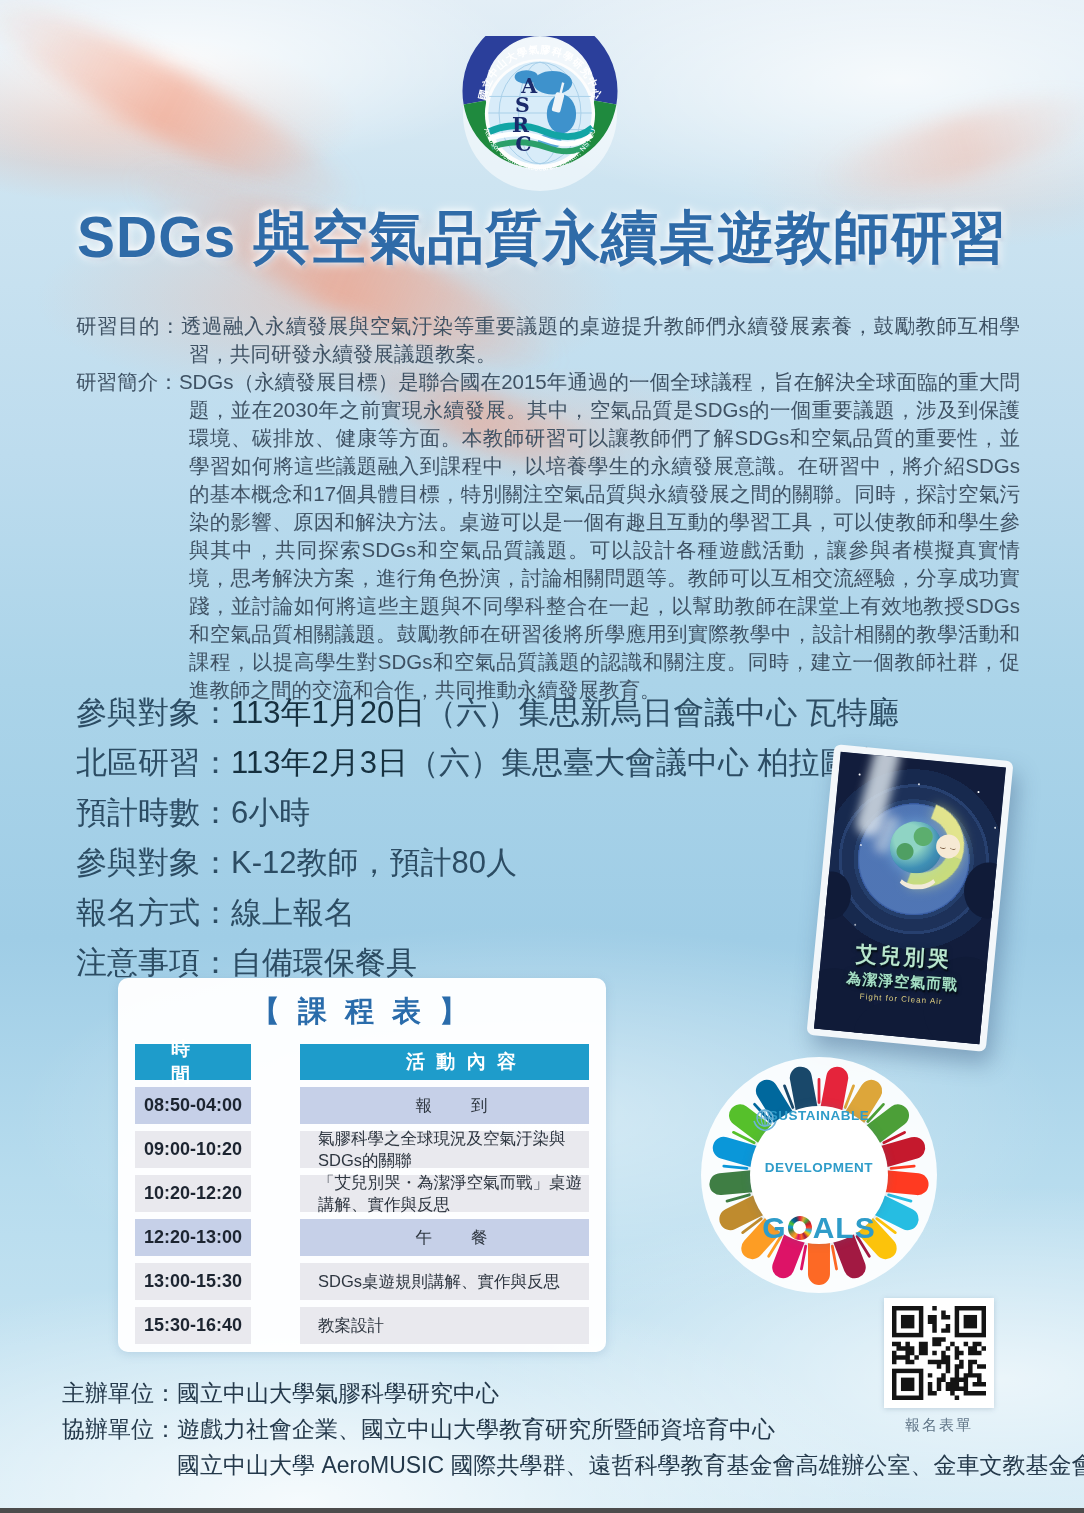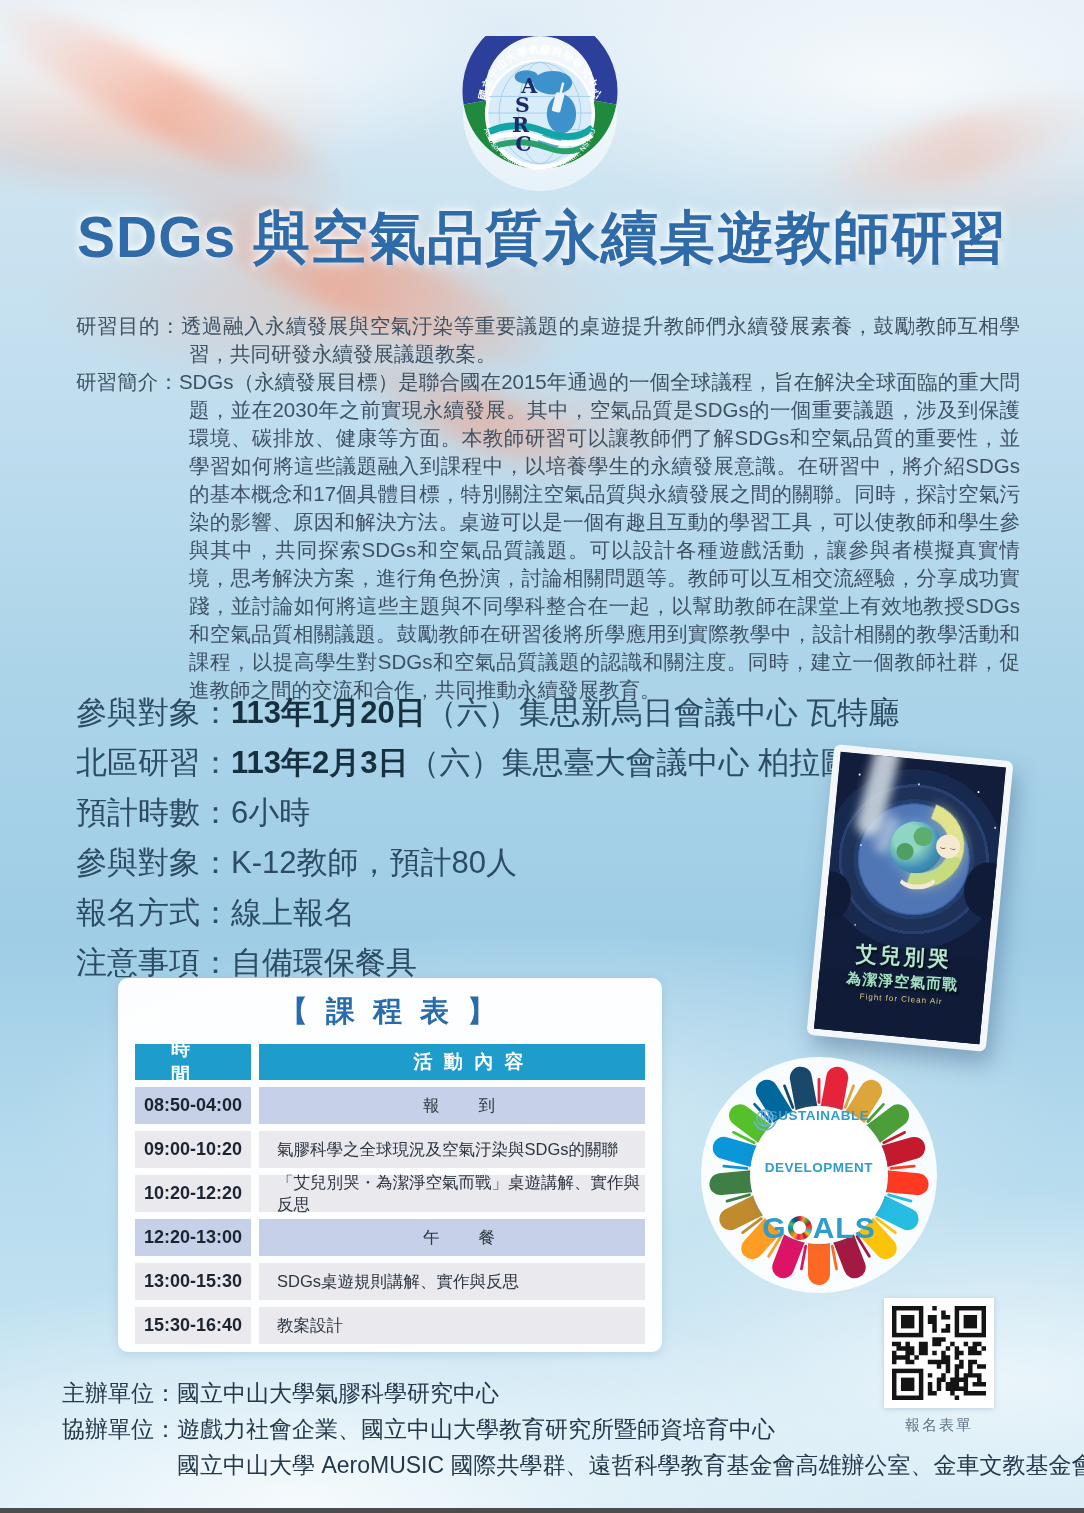--- a/index.html
+++ b/index.html
@@ -38,21 +38,21 @@
     white-space:nowrap;
   }
 
   .intro { position:absolute; left:76px; top:312px; width:944px;
     font-size:20.5px; line-height:28px; color:var(--body-text,#3f5264); text-align:justify; }
   .intro p { padding-left:113px; text-indent:-113px; }
   .intro .lab { font-weight:400; }
 
   .details { position:absolute; left:76px; top:688px; font-size:31px; line-height:50px;
     color:var(--detail-text,#2c4c63); font-weight:500; white-space:nowrap; }
-  .details .d-bold { font-weight:700; color:var(--date-bold,#16303f); }
+  .details .d-bold { font-weight:400; color:var(--date-bold,#16303f); }
 
   
   .card { position:absolute; left:820px; top:752px; width:180px; height:292px;
     border:7px solid #f3f7fa; border-radius:7px; transform:rotate(5.5deg);
     background:#16264a; box-shadow:6px 12px 22px rgba(40,70,110,.35); overflow:hidden; }
   .card-rings { position:absolute; inset:0;
     background:
       radial-gradient(circle at 50% 36%, rgba(150,195,240,.30) 0 54px, rgba(150,195,240,0) 56px),
       radial-gradient(circle at 50% 36%, #31549b 0 56px, #243e6b 56px 60px, #1d3159 60px 72px,
         #27406f 72px 75px, #17294e 75px 90px, #121d3c 90px 100%); }
@@ -86,32 +86,32 @@
   .b4 { right:-18px; top:96px; width:48px; height:56px; }
   .b5 { left:-16px; top:120px; width:40px; height:48px; }
   .card-titles { position:absolute; left:0; right:0; top:184px; text-align:center; transform:rotate(-2deg); }
   .ct1 { font-size:21px; font-weight:800; letter-spacing:3px; color:var(--card-title-green,#b9e6cd);
     text-shadow:0 1px 0 #0e2430, 0 0 5px #0e2430, 1px 2px 2px #000; }
   .ct2 { font-size:15px; font-weight:800; letter-spacing:1px; color:#a4dec4; margin-top:2px;
     text-shadow:0 1px 0 #0e2430, 0 0 5px #0e2430, 1px 2px 2px #000; }
   .cte { font-size:8px; color:#d9ca7e; margin-top:3px; letter-spacing:1px; }
 
   
-  .panel { position:absolute; left:118px; top:978px; width:544px; height:374px;
+  .panel { position:absolute; left:118px; top:978px; width:488px; height:374px;
     background:rgba(255,255,255,.96); border-radius:10px; padding:12px 17px 0;
     box-shadow:0 2px 10px rgba(110,150,185,.28); }
   .panel-title { text-align:center; color:var(--panel-title,#2a6cab); font-weight:700;
     font-size:29px; letter-spacing:5px; margin:2px 0 12px; }
   .thead, .srow { display:flex; gap:8px; margin-bottom:7px; }
   .thead { height:36px; }
   .srow { height:37px; }
   .th { background:var(--table-header,#1e9ccb); color:#fff; font-weight:700; font-size:19px;
     display:flex; align-items:center; justify-content:center; letter-spacing:3px;padding-left:36px; }
   .col-time { width:116px; flex:none; }
-  .col-act { flex:1; }
+  .col-act { flex:1;margin-left:41px; }
   .cell { display:flex; align-items:center; background:var(--row-normal,#e9e9ee); }
   .cell.col-time { justify-content:center; font-weight:700; color:#1c2430; font-size:18px; }
   .cell.col-act { padding-left:18px; color:#2e3640; font-size:16.5px; }
   .srow.hl .cell { background:var(--row-highlight,#c6d0e8); }
   .srow.ctr .cell.col-act { justify-content:center; padding-left:16px; letter-spacing:2px; }
 
   
   .sdg { position:absolute; left:700px; top:1056px; width:238px; height:238px; }
   .sdg svg { position:absolute; inset:0; }
   .sdg-center { position:absolute; left:50%; top:50%; width:138px; height:138px; transform:translate(-50%,-50%);

